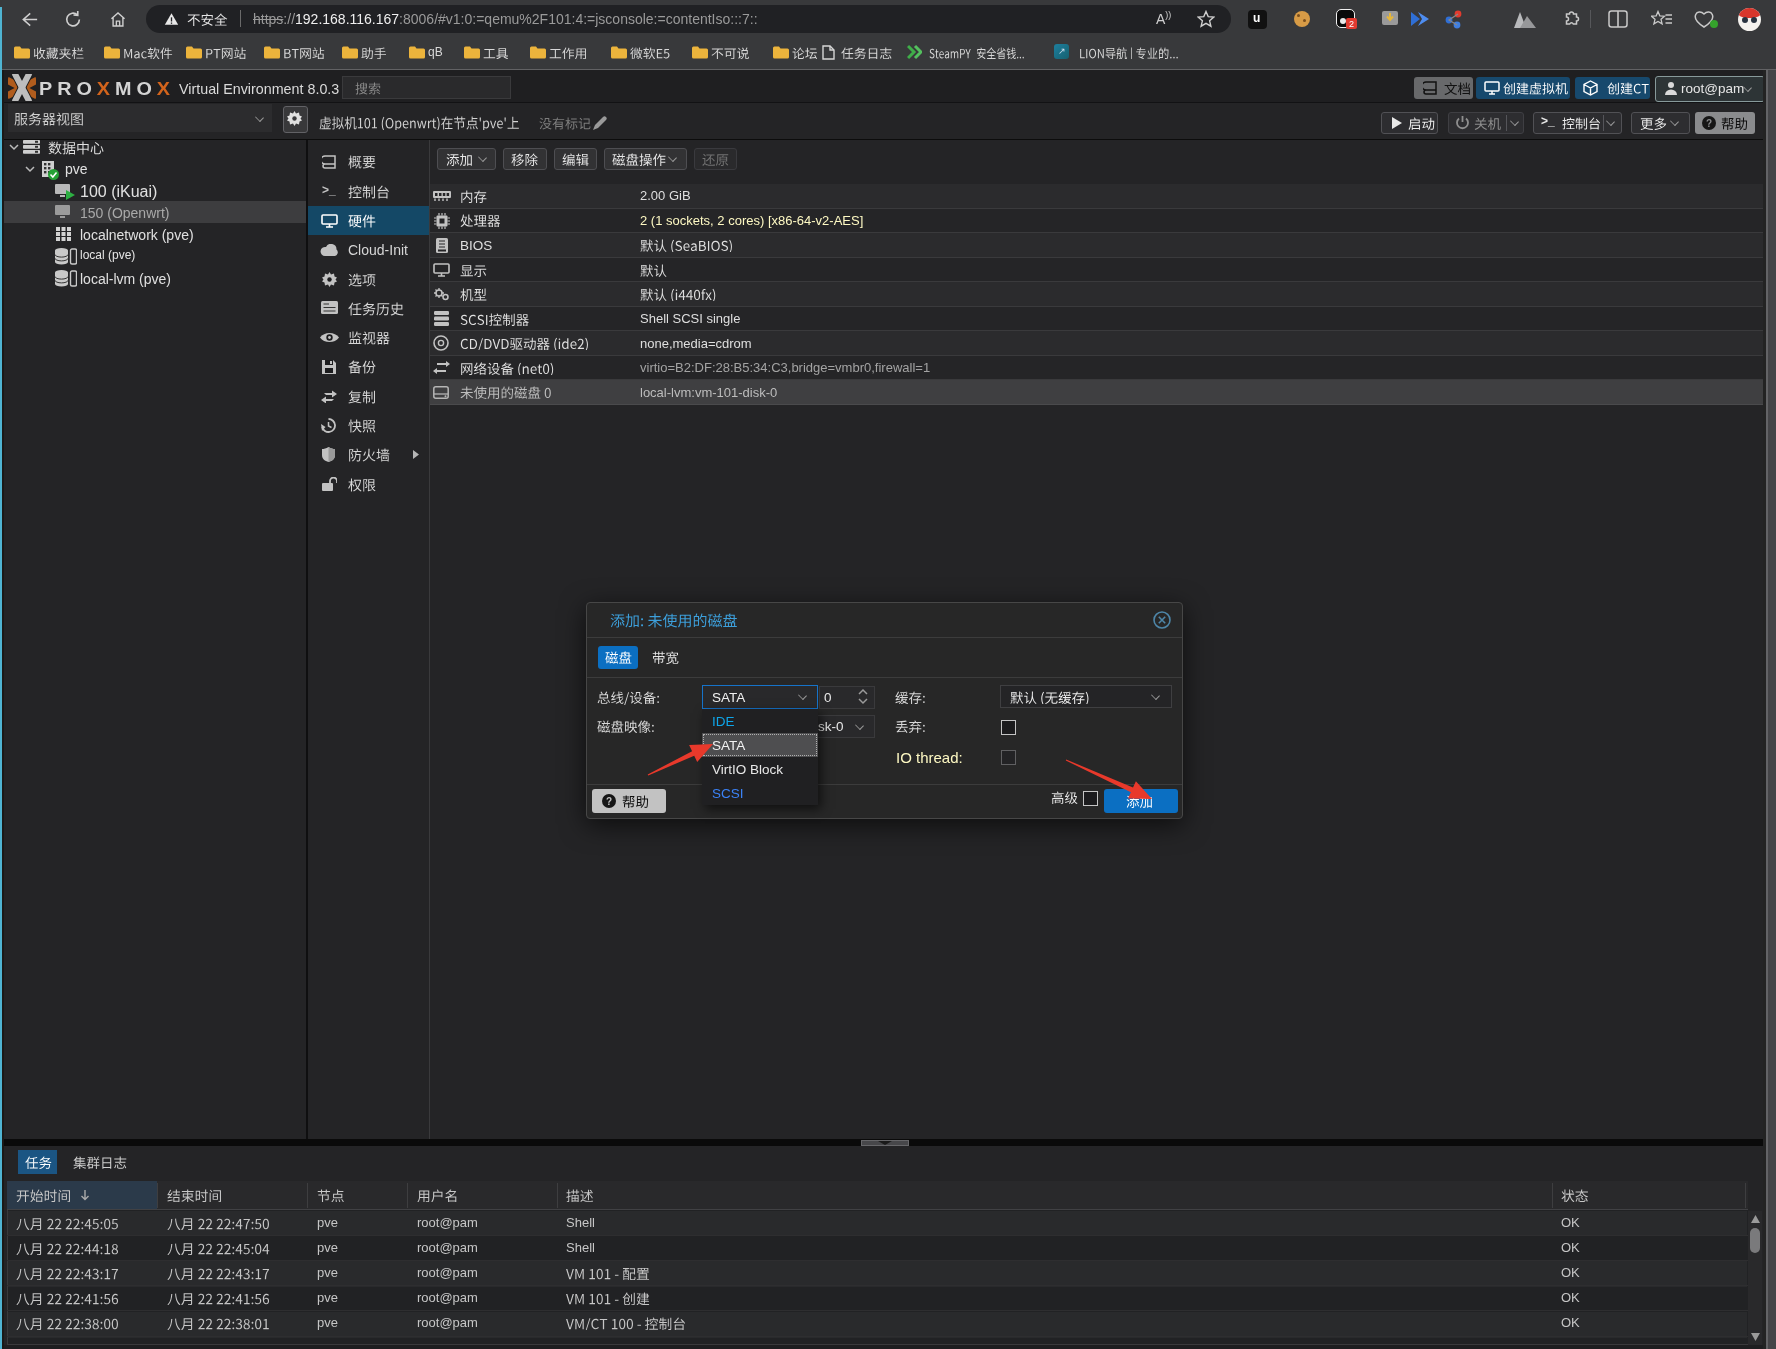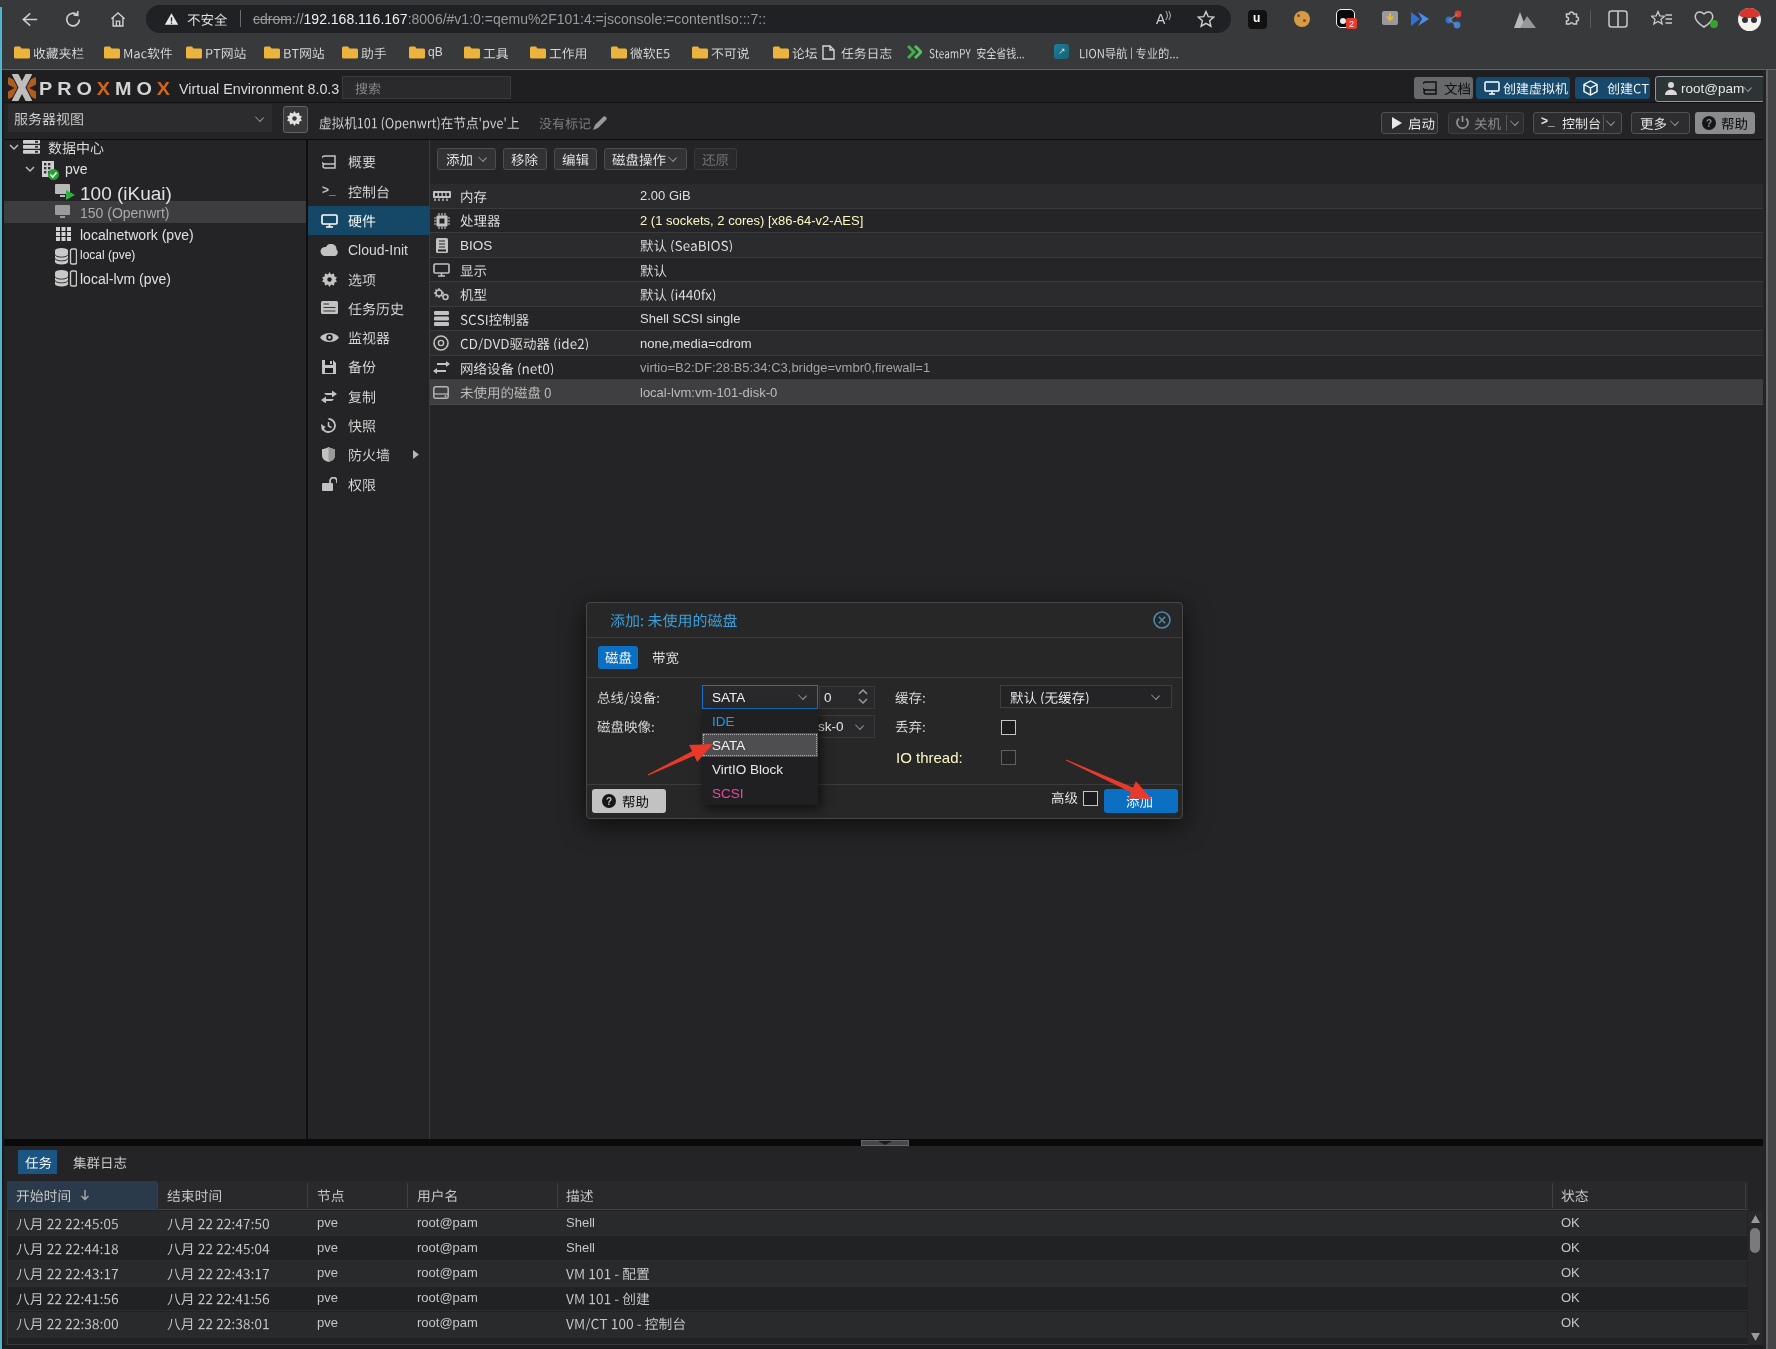--- a/index.html
+++ b/index.html
@@ -224,21 +224,21 @@
       <rect x="8.2" y="12.2" width="1.6" height="1.6" fill="#202124"></rect>
     </svg>
 <svg class="ab" style="left:187px;top:13.2px;fill:#e4e4e4" width="40.5" height="13.5" viewBox="0 0 3000 1000" preserveAspectRatio="none">
       <g transform="translate(0,880) scale(1,-1)">
         <use href="#g4E0D" x="0"></use>
         <use href="#g5B89" x="1000"></use>
         <use href="#g5168" x="2000"></use>
       </g>
     </svg>
 <div class="ab" style="left:240px;top:10px;width:1px;height:17px;background:#6a6a6a"></div>
-<div class="tx" style="left:253px;top:11px;font-size:14px;color:#9a9a9a"><span style="text-decoration:line-through">cdrom</span>://<span style="color:#efefef">192.168.116.167</span>:8006/#v1:0:=qemu%2F101:4:=jsconsole:=contentIso:::7::</div>
+<div class="tx" style="left:253px;top:11px;font-size:14px;color:#9a9a9a"><span style="text-decoration:line-through">https</span>://<span style="color:#efefef">192.168.116.167</span>:8006/#v1:0:=qemu%2F101:4:=jsconsole:=contentIso:::7::</div>
 
 <div class="tx" style="left:1156px;top:10px;font-size:14px;color:#cfcfcf">A<span style="font-size:9px;vertical-align:6px">))</span></div>
 <svg class="ab" style="left:1197px;top:10px" width="18" height="18" viewBox="0 0 18 18">
       <path d="M9 1.5 L11.2 6.6 L16.8 7.1 L12.6 10.8 L13.9 16.2 L9 13.3 L4.1 16.2 L5.4 10.8 L1.2 7.1 L6.8 6.6 Z" fill="none" stroke="#cfcfcf" stroke-width="1.4"></path>
     </svg>
 
 <div class="ab" style="left:1248px;top:10px;width:19px;height:19px;background:#111;border-radius:4px"></div>
 <div class="tx" style="left:1253px;top:12px;font-size:12px;color:#fff;font-weight:bold">u</div>
 <div class="ab" style="left:1294px;top:11px;width:16px;height:16px;background:#d79b46;border-radius:50%"></div>
 <div class="ab" style="left:1297px;top:14px;width:3px;height:3px;background:#7a4f1d;border-radius:50%"></div>
@@ -675,21 +675,21 @@
       <path d="M2.5 5.5 L4.8 8 L8.5 3.5" stroke="#fff" stroke-width="1.5" fill="none"></path>
     </svg>
 <div class="tx" style="left:65px;top:161px;font-size:14px;color:#e0e0e0">pve</div>
 <svg class="ab" style="left:55px;top:184px" width="17" height="14" viewBox="0 0 17 14">
       <rect x="0" y="0" width="15" height="10" rx="1" fill="#b9b9b9"></rect>
       <rect x="5" y="11" width="5" height="2" fill="#b9b9b9"></rect>
     </svg>
 <svg class="ab" style="left:66px;top:190px" width="9" height="10" viewBox="0 0 9 10">
       <path d="M0 0 L9 5 L0 10 Z" fill="#2daf42"></path>
     </svg>
-<div class="tx" style="left:80px;top:183px;font-size:19px;color:#e0e0e0">100 (iKuai)</div>
+<div class="tx" style="left:80px;top:183px;font-size:16px;color:#e0e0e0">100 (iKuai)</div>
 <svg class="ab" style="left:55px;top:205px" width="17" height="14" viewBox="0 0 17 14">
       <rect x="0" y="0" width="15" height="10" rx="1" fill="#9b9b9b"></rect>
       <rect x="5" y="11" width="5" height="2" fill="#9b9b9b"></rect>
     </svg>
 <div class="tx" style="left:80px;top:205px;font-size:14px;color:#a9a9a9">150 (Openwrt)</div>
 <svg class="ab" style="left:56px;top:227px" width="15" height="14" viewBox="0 0 15 14">
       <rect x="0" y="0" width="4" height="4" fill="#d2d2d2"></rect>
       <rect x="5.5" y="0" width="4" height="4" fill="#d2d2d2"></rect>
       <rect x="11" y="0" width="4" height="4" fill="#d2d2d2"></rect>
       <rect x="0" y="5" width="4" height="4" fill="#d2d2d2"></rect>
@@ -1504,20 +1504,20 @@
         <use href="#g6DFB" x="0"></use>
         <use href="#g52A0" x="1000"></use>
       </g>
     </svg>
 
 <div class="ab" style="left:702px;top:709px;width:116px;height:96px;background:#202022;box-shadow:3px 4px 10px rgba(0,0,0,.6)"></div>
 <div class="ab" style="left:702px;top:733px;width:116px;height:24px;background:#4e4e50;outline:1px dotted #b0b0b0;outline-offset:-2px"></div>
 <div class="tx" style="left:712px;top:714px;font-size:13.5px;color:#0ea5e9">IDE</div>
 <div class="tx" style="left:712px;top:738px;font-size:13.5px;color:#f2f2f2">SATA</div>
 <div class="tx" style="left:712px;top:762px;font-size:13.5px;color:#e8e8e8">VirtIO Block</div>
-<div class="tx" style="left:712px;top:786px;font-size:13.5px;color:#ec4899">SCSI</div>
+<div class="tx" style="left:712px;top:786px;font-size:13.5px;color:#3b82f6">SCSI</div>
 
 <svg class="ab" style="left:560px;top:590px;pointer-events:none" width="640" height="240" viewBox="0 0 640 240">
 <polygon points="88.3,185.5 134.2,165.7 137.2,172.0 153.0,154.0 129.1,154.9 132.1,161.2 87.7,184.5" fill="#e8392b"></polygon>
 <polygon points="505.8,170.5 570.9,202.2 568.0,208.6 592.0,209.0 575.9,191.3 573.0,197.6 506.2,169.5" fill="#e8392b"></polygon>
 </svg>
 
 </div>
 
 </body></html>

